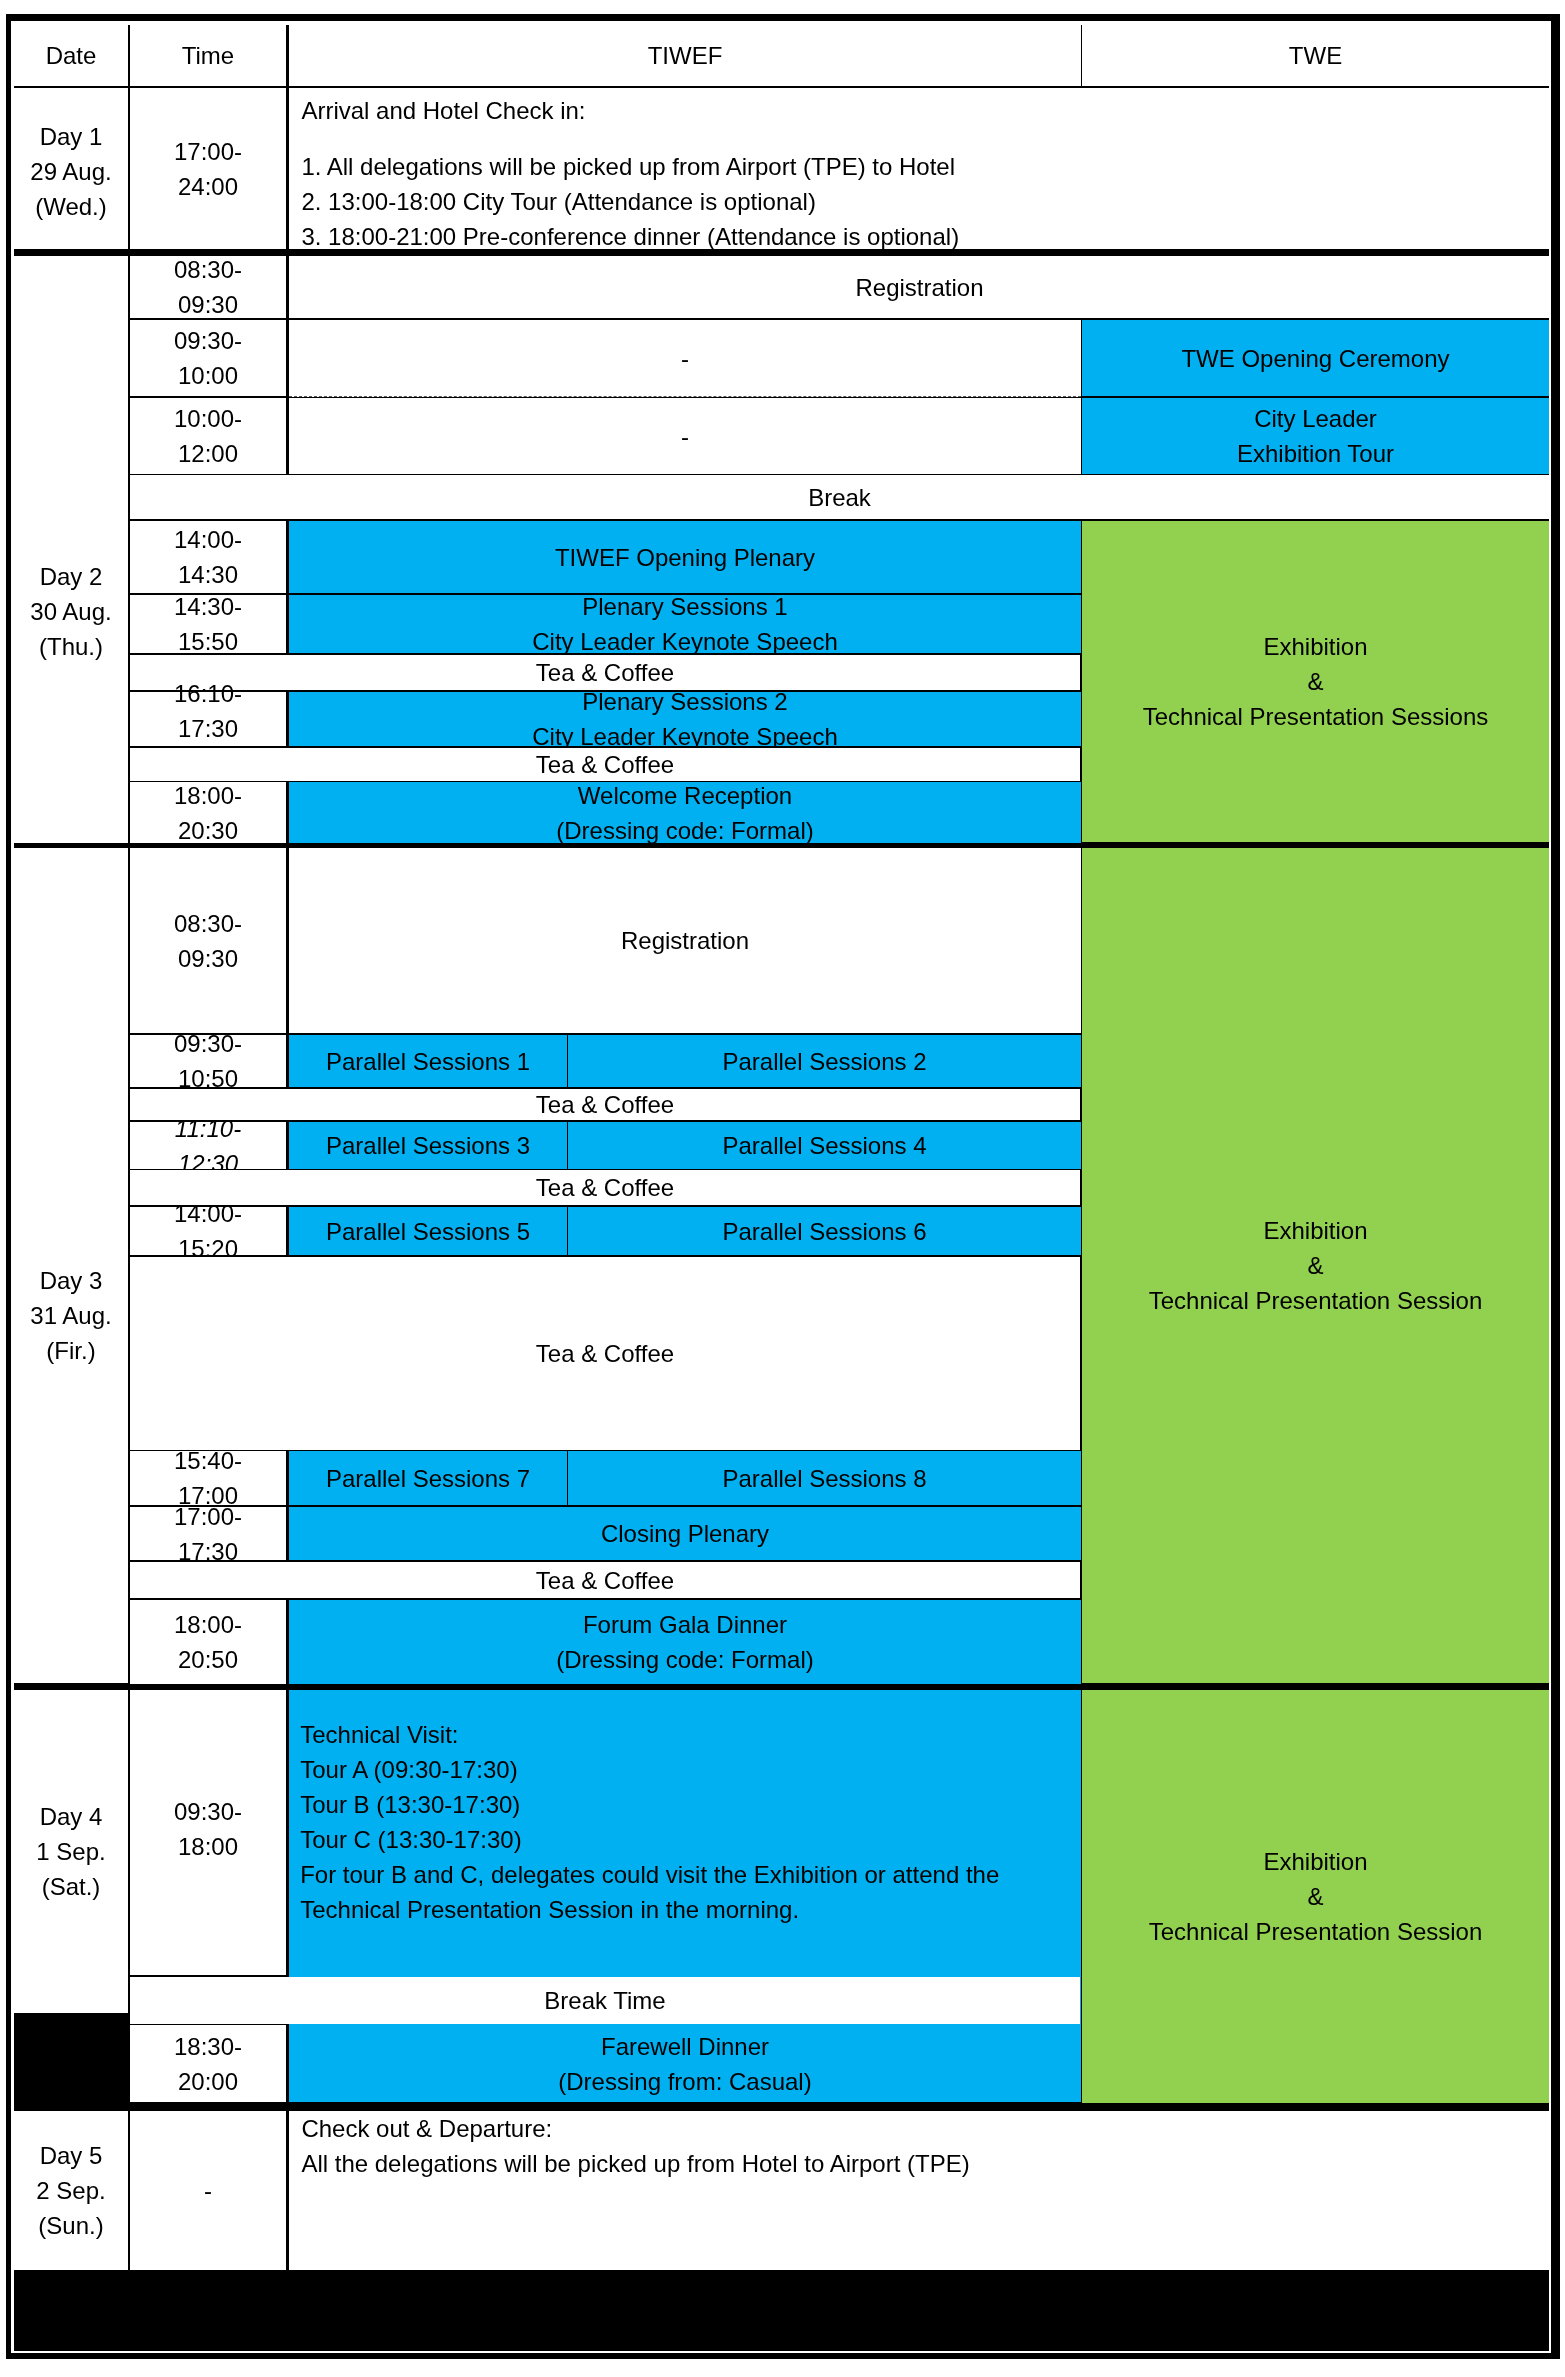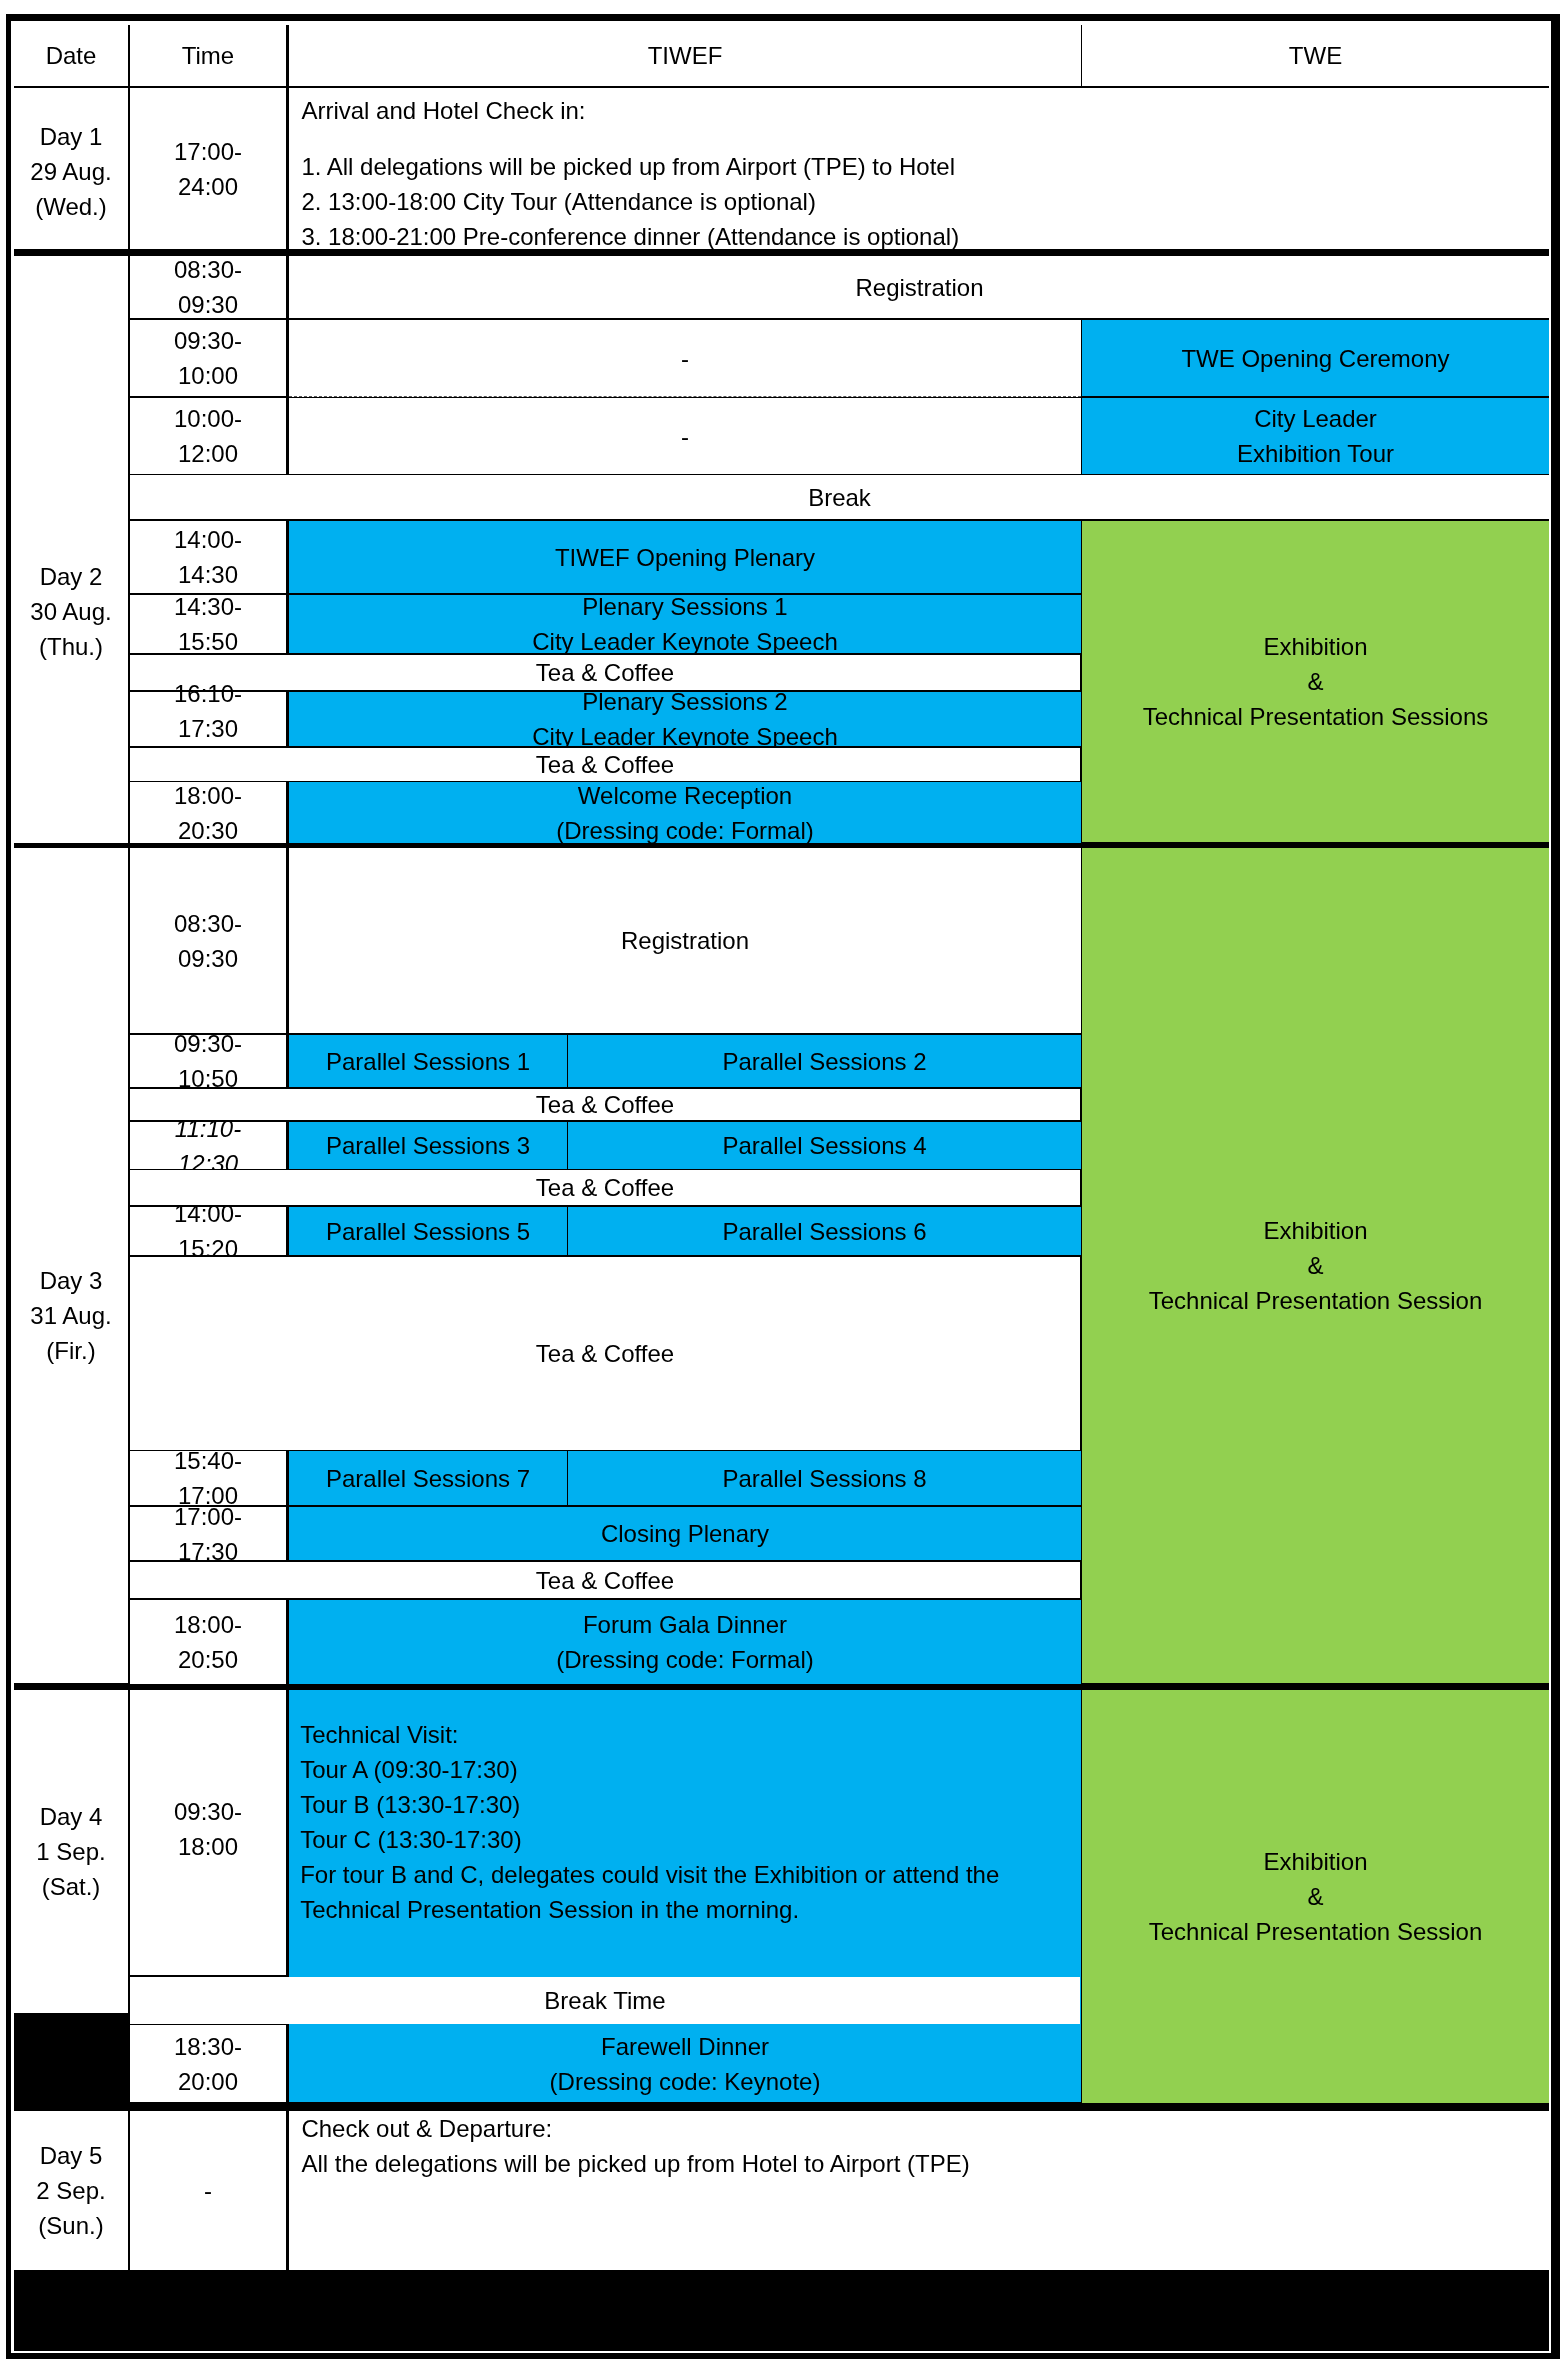--- a/index.html
+++ b/index.html
@@ -215,21 +215,21 @@
   </div>
 
   <div class="c" style="left:116px;top:1952px;width:950px;height:47px;">Break Time</div>
 
   <div class="c col" style="left:116px;top:2000px;width:156px;height:77px;">
     <div>18:30-</div>
       <div>20:00</div>
   </div>
   <div class="c b blue col" style="left:275px;top:2000px;width:792px;height:77px;">
     <div>Farewell Dinner</div>
-      <div>(Dressing code: Keynote)</div>
+      <div>(Dressing from: Casual)</div>
   </div>
 
   <div class="c b col" style="left:0;top:2086px;width:114px;height:159px;">
     <div>Day 5</div>
     <div>2 Sep.</div>
     <div>(Sun.)</div>
   </div>
   <div class="c" style="left:116px;top:2086px;width:156px;height:159px;">-</div>
   <div class="c left stack" style="left:275px;top:2086px;width:1261px;height:159px;">
     <div class="b">Check out &amp; Departure:</div>

